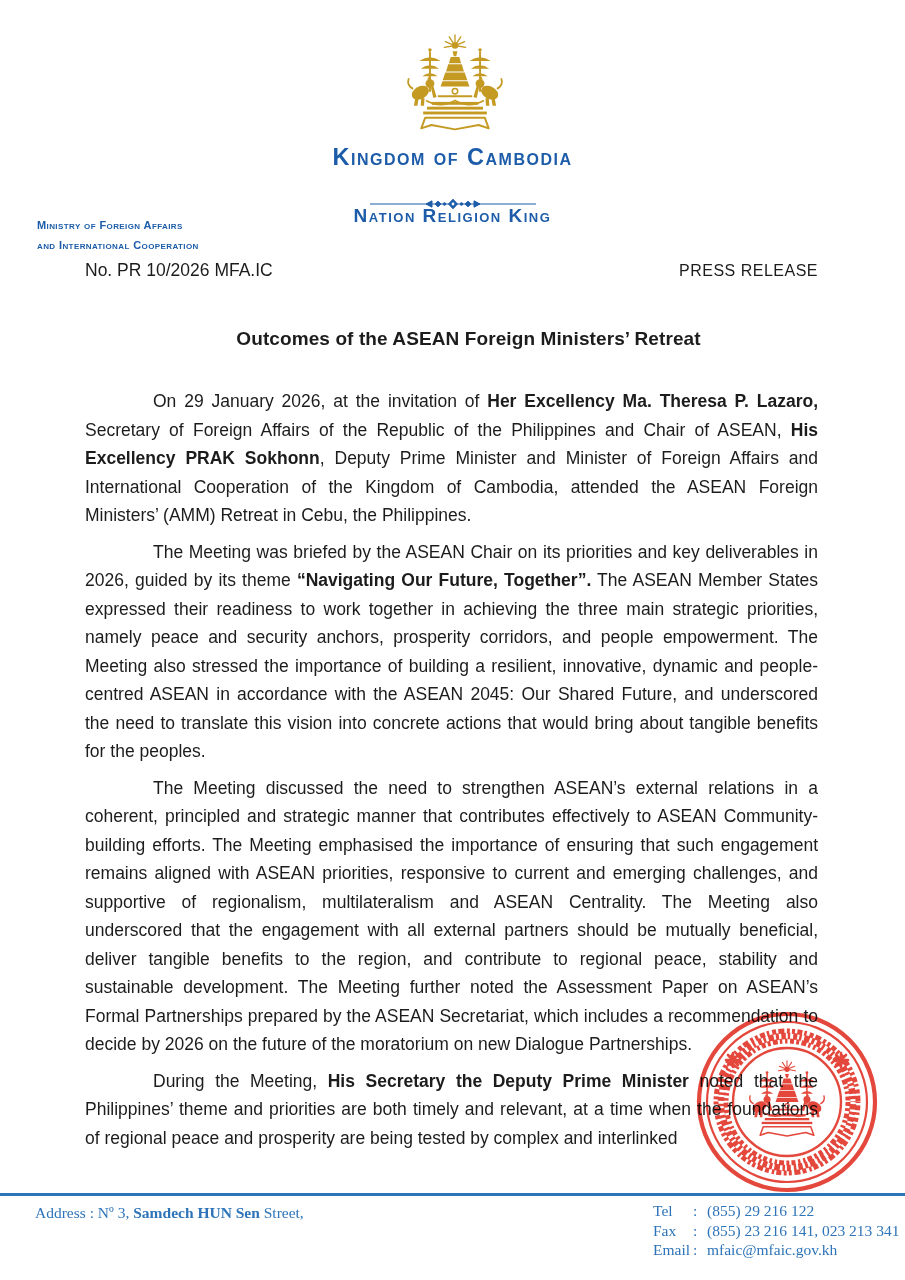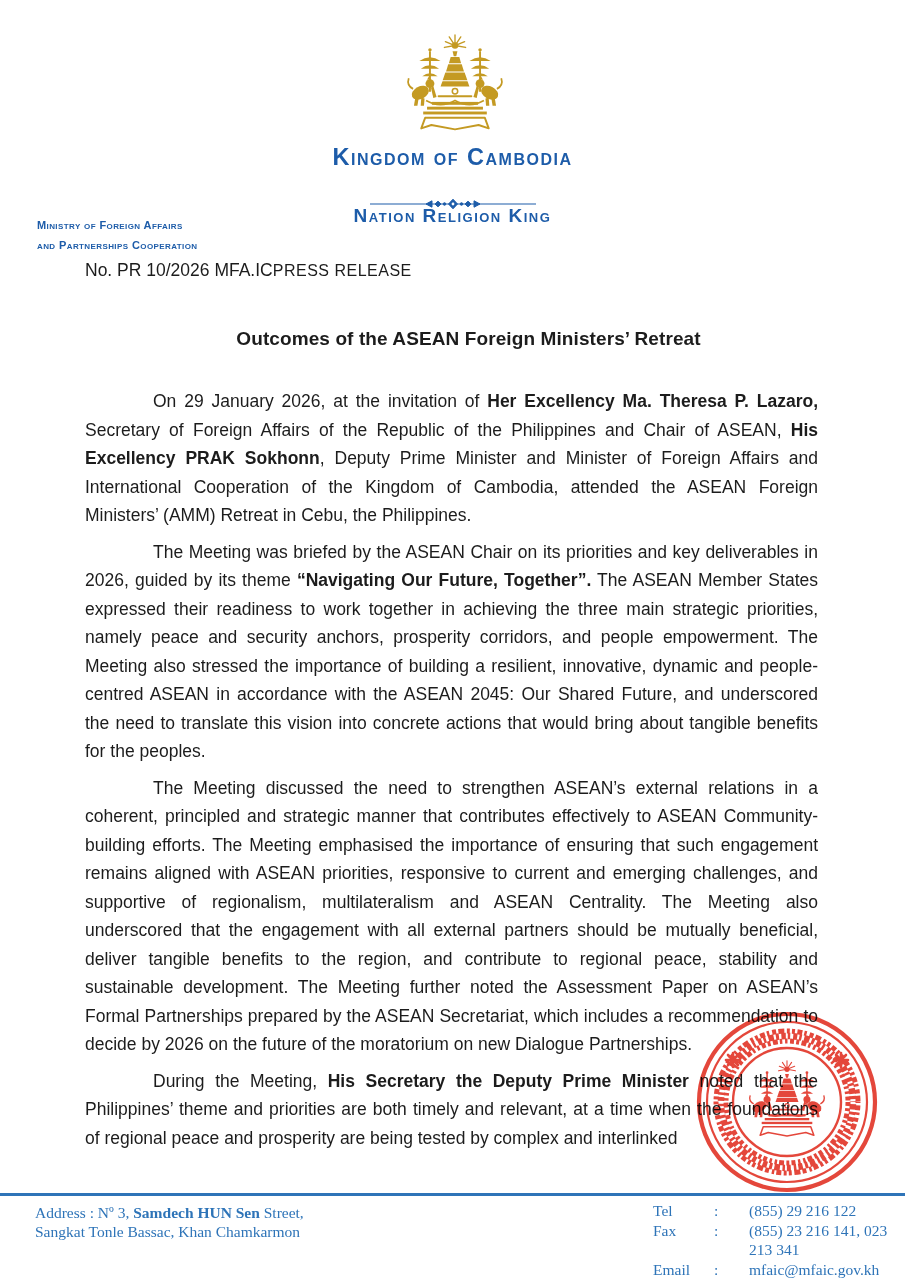--- a/index.html
+++ b/index.html
@@ -23,21 +23,21 @@
     font-size:19px; letter-spacing:1.5px;margin-top:33px;
   }
   .ornament { left:0; top:197px; width:100%; text-align:center; color:var(--blue); }
   .ministry {
     left:37px; top:216px; width:285px; text-align:left;
     color:var(--blue); font-weight:bold; font-variant:small-caps;
     font-size:11px; line-height:19.5px; letter-spacing:0.4px;
   }
   .ref-row {
     left:85px; top:260px; width:733px;
-    display:flex; align-items:baseline;
+    display:flex; justify-content:space-between; align-items:baseline;
   }
   .ref-no { font-size:17.5px; }
   .doc-type { font-size:16px; letter-spacing:0.5px; }
 
   
   .doc-title {
     left:16px; top:328px; width:100%; text-align:center;
     font-weight:bold; font-size:19px; letter-spacing:0.1px;
   }
   .body-text {
@@ -59,21 +59,21 @@
     left:35px; top:1203px; width:420px;
     font-family:"Liberation Serif", serif; color:var(--fblue);
     font-size:15.5px; line-height:19.4px;
   }
   .addr b { font-weight:bold;margin-top:8px; }
   .contacts {
     left:653px; top:1201px; width:250px;
     font-family:"Liberation Serif", serif; color:var(--fblue);
     font-size:15.5px; line-height:19.7px;
   }
-  .contact-row { display:flex;gap:21px; }
+  .contact-row { display:flex; }
   .contact-row .lbl { width:40px; flex:none; }
   .contact-row .col { width:14px; flex:none; }
 </style>
 </head>
 <body>
 
 <svg width="0" height="0" style="position:absolute">
   <defs>
     <symbol id="royal-arms" viewBox="0 0 120 110">
       <g fill="currentColor" stroke="currentColor" stroke-width="0">
@@ -163,21 +163,21 @@
         <polygon points="58,7 64,3.8 64,10.2"></polygon>
         <polygon points="112,7 106,3.8 106,10.2"></polygon>
         <circle cx="76.5" cy="7" r="1.3"></circle>
         <circle cx="93.5" cy="7" r="1.3"></circle>
       </g>
     </svg>
   </div>
 
   <div class="abs ministry">
     <div>Ministry of Foreign Affairs</div>
-    <div>and Partnerships Cooperation</div>
+    <div>and International Cooperation</div>
   </div>
 
   <div class="abs ref-row">
     <span class="ref-no">No. PR 10/2026 MFA.IC</span>
     <span class="doc-type">PRESS RELEASE</span>
   </div>
 
   <div class="abs doc-title">Outcomes of the ASEAN Foreign Ministers’ Retreat</div>
 
   <div class="abs body-text">
@@ -212,21 +212,20 @@
         </g>
       </g>
     </g>
     <use href="#royal-arms" x="46" y="49" width="92" height="85"></use>
   </svg>
 
   <div class="abs footer-rule"></div>
 
   <div class="abs addr">
       <div><span>Address : Nº 3, </span><b>Samdech HUN Sen</b><span> Street,</span></div>
-      <div><span>Sangkat Tonle Bassac, Khan Chamkarmon</span></div>
     </div>
 
   <div class="abs contacts">
       <div class="contact-row">
         <span class="lbl">Tel</span>
         <span class="col">:</span>
         <span>(855) 29 216 122</span>
       </div>
       <div class="contact-row">
         <span class="lbl">Fax</span>

